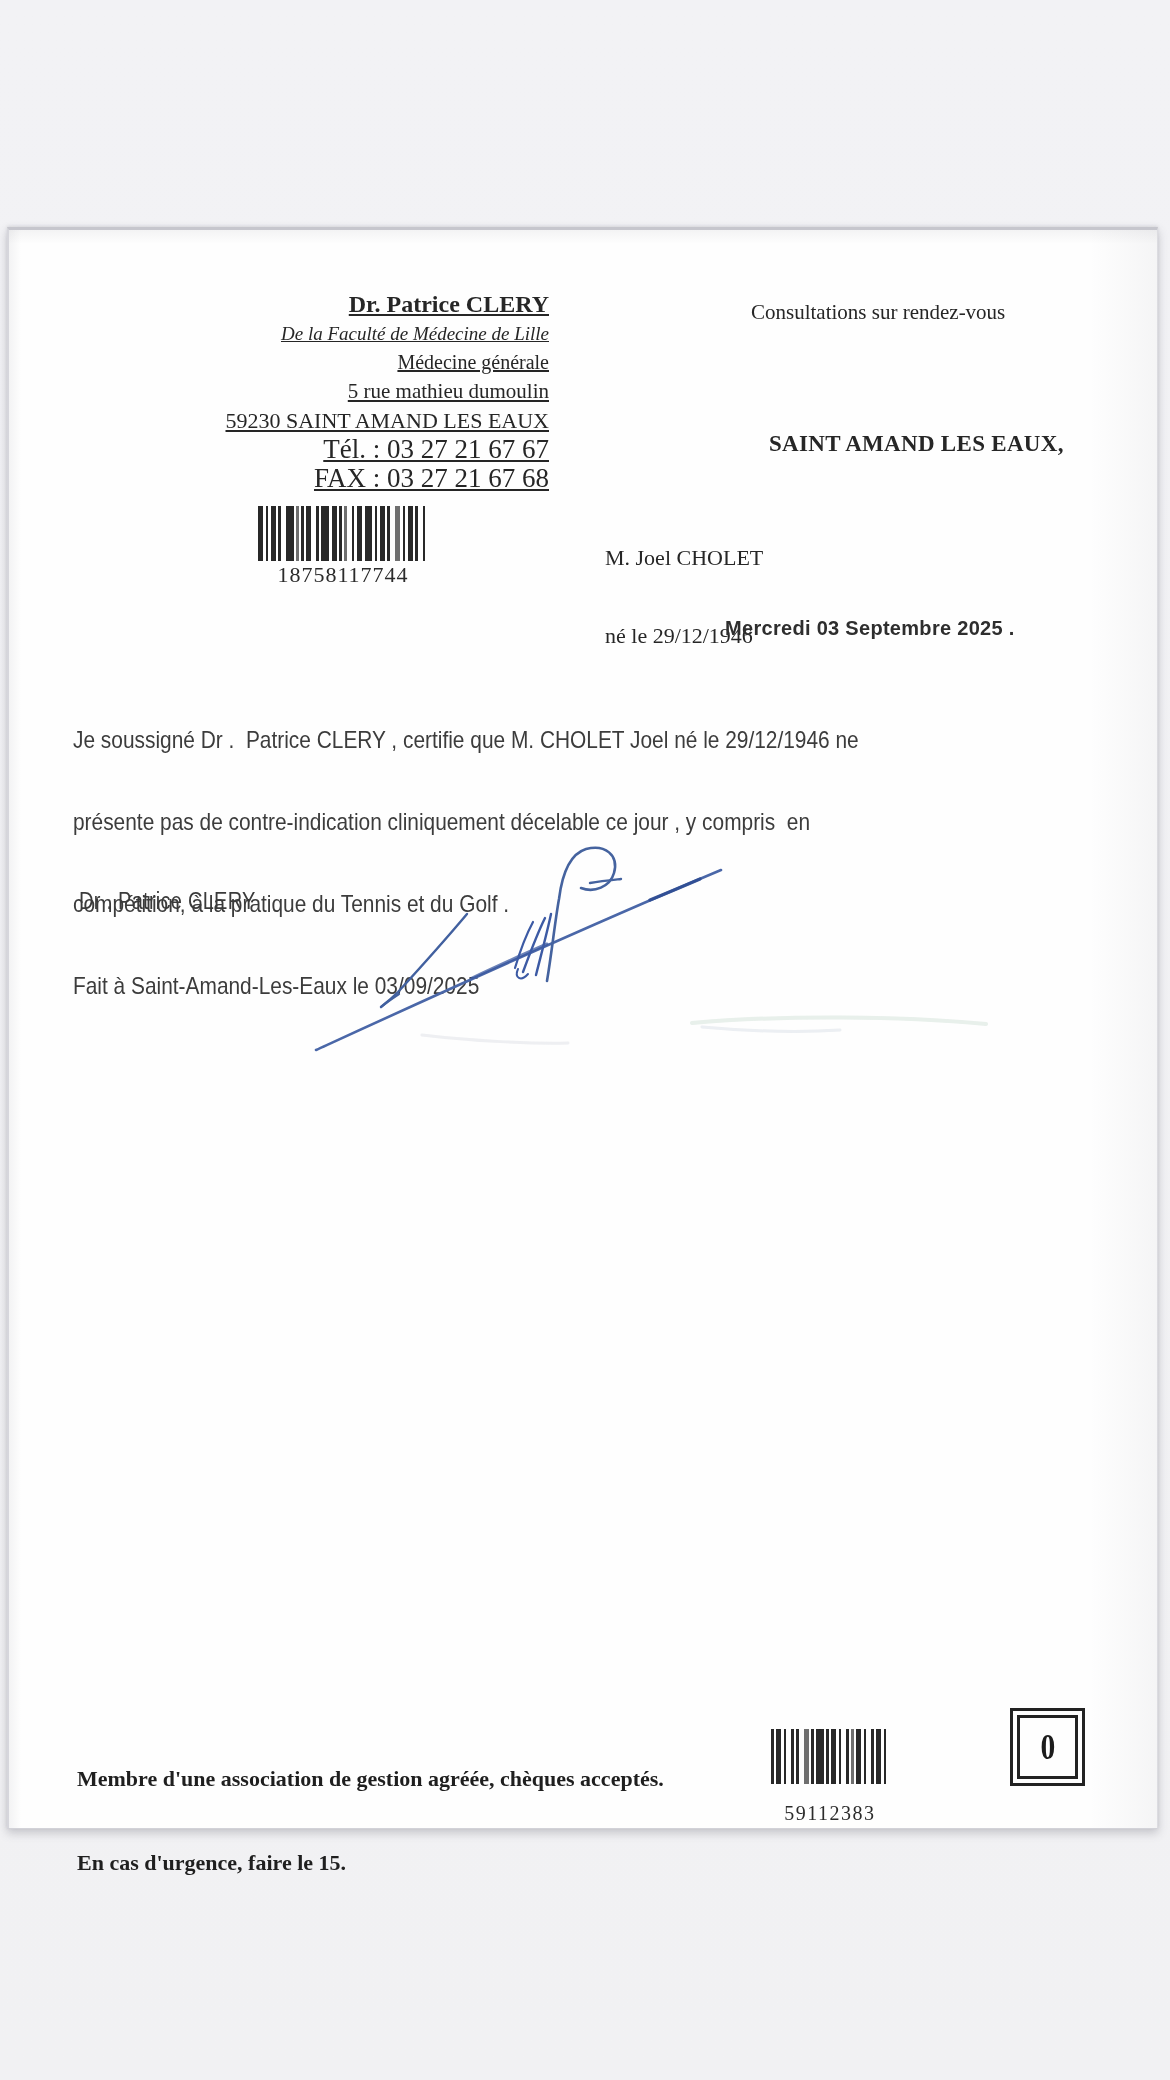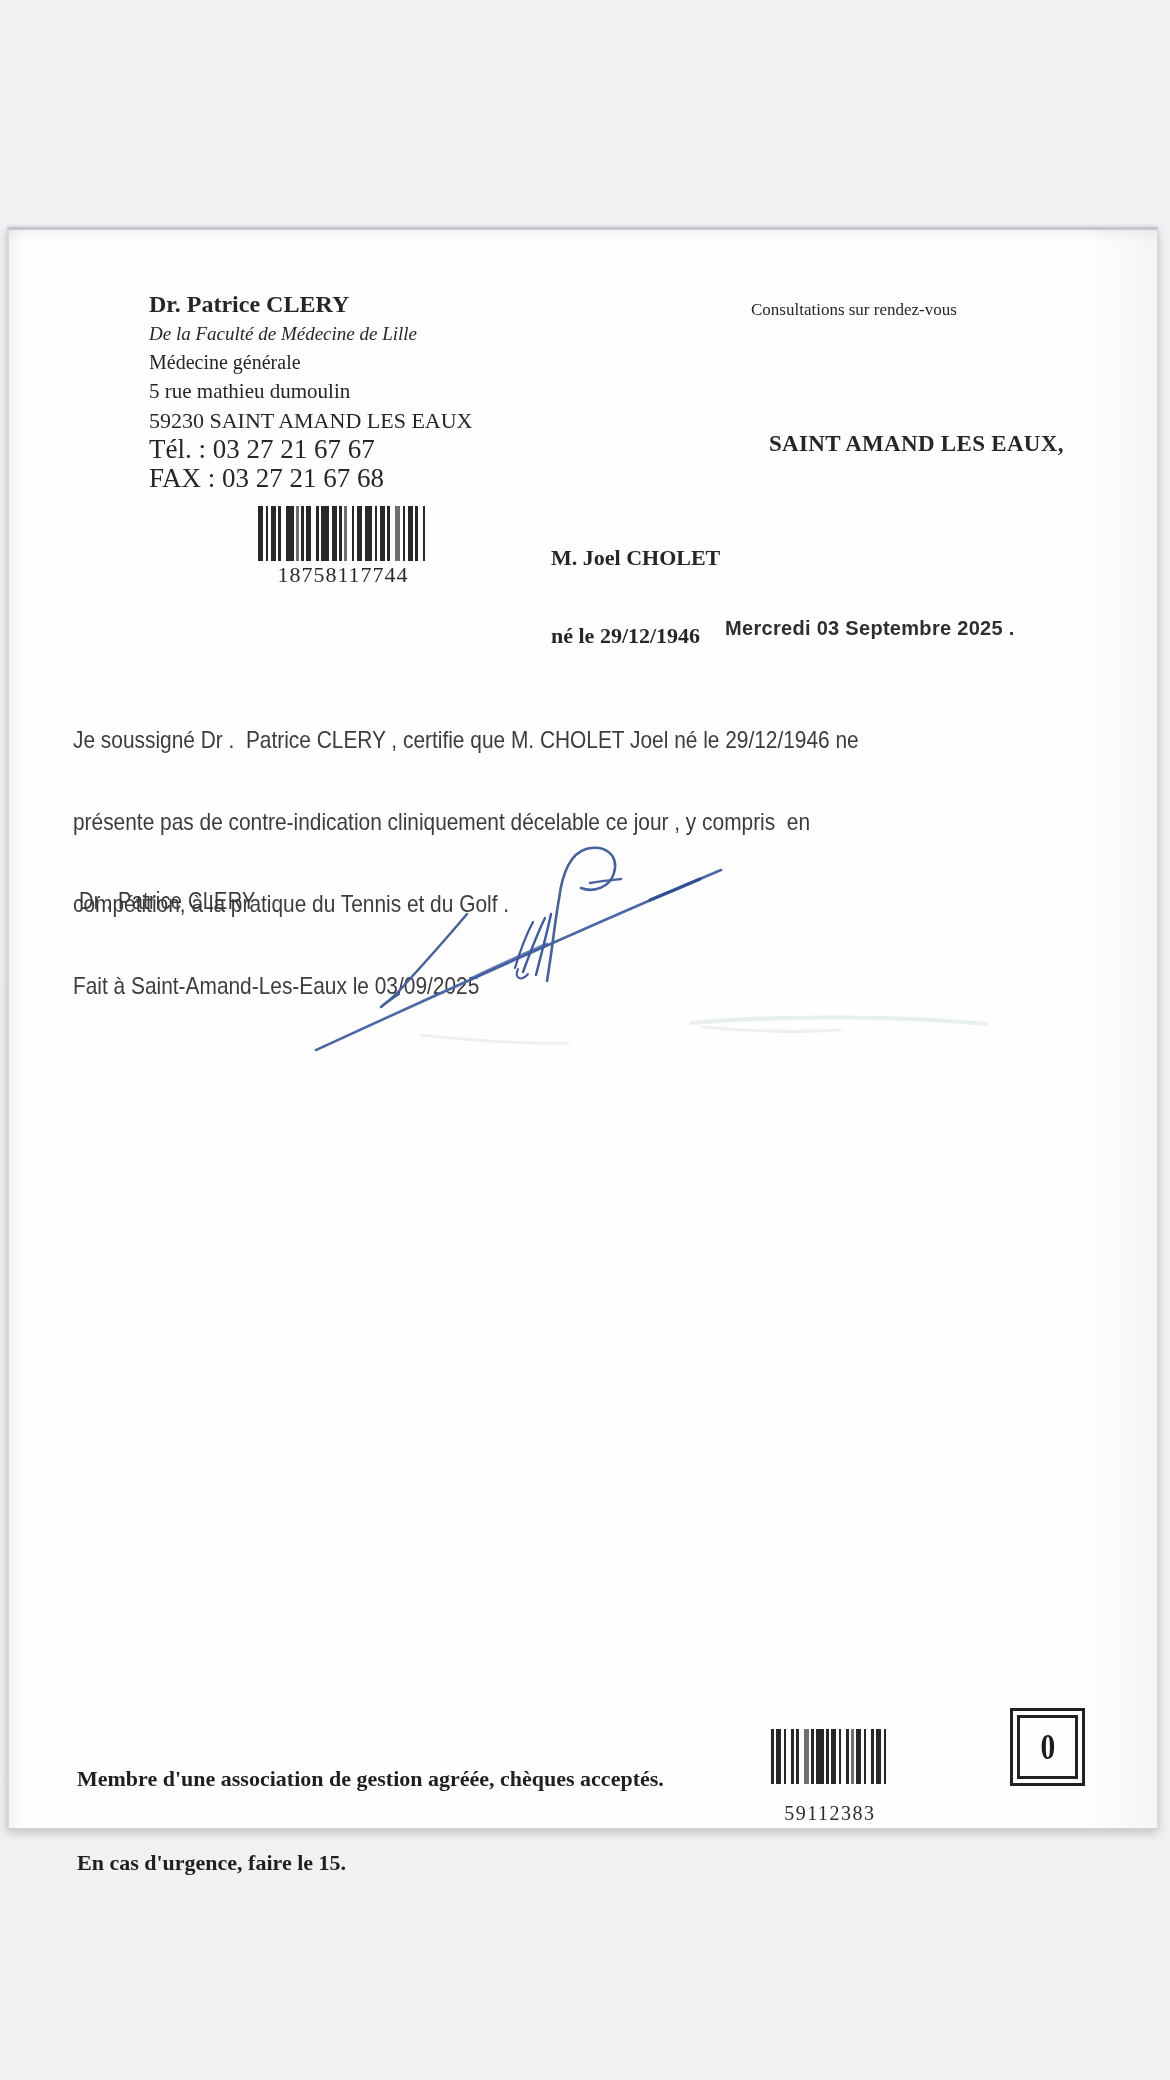--- a/index.html
+++ b/index.html
@@ -37,44 +37,44 @@
     background:linear-gradient(to right, rgba(40,40,60,.05), rgba(40,40,60,0));
     pointer-events:none;
   }
 
   .abs { position:absolute; }
   .serif  { font-family:"Liberation Serif", serif; color:#262626; }
   .sans   { font-family:"Liberation Sans", sans-serif; }
   .cond   { font-family:"Liberation Sans", sans-serif; transform:scaleX(.87); transform-origin:0 0; white-space:pre; }
 
   
-  .hdr-left { left:140px; top:60px; width:400px; text-align:left; }
+  .hdr-left { left:140px; top:60px; width:400px; text-align:right;text-decoration:underline; }
   .hdr-left .l { line-height:29px; white-space:pre; }
   .doctor-name   { font-size:24px; font-weight:bold; }
   .faculty-line  { font-size:19px; font-style:italic; }
   .specialty-line{ font-size:20px; }
   .addr1         { font-size:21px; }
   .addr2         { font-size:22px; }
   .telfax        { font-size:27px; }
 
   
   .barcode { text-align:center; }
   .barcode .bars { display:block; margin:0 auto; }
   .barcode .num  { font-family:"Liberation Serif", serif; color:#2b2b2b; letter-spacing:1px; }
   .bc-top { left:248px; top:276px; width:172px; }
   .bc-top .bars { width:170px; height:55px; }
   .bc-top .num  { font-size:22px; margin-top:1px; }
   .bc-bot { left:760px; top:1499px; width:122px; }
   .bc-bot .bars { width:118px; height:55px; }
   .bc-bot .num  { font-size:20px; margin-top:18px; letter-spacing:1.5px; }
 
   
-  .consultations { left:742px; top:70px;  font-size:17px; white-space:pre; }
+  .consultations { left:742px; top:70px;  font-size:21px; white-space:pre; }
   .city-line     { left:760px; top:201px; font-size:23px; font-weight:bold; letter-spacing:.3px; white-space:pre; }
-  .patient       { left:542px; top:263px; font-size:22px; font-weight:bold; line-height:26px; white-space:pre; }
+  .patient       { left:596px; top:263px; font-size:22px; font-weight:normal; line-height:26px; white-space:pre; }
   .date-line     { left:716px; top:387px; font-size:20px; font-weight:bold; color:#2e2e2e; letter-spacing:.3px; white-space:pre; }
 
   
   .body-text { left:64px; top:441px; width:1200px; font-size:24px; line-height:27.4px; color:#3c3c3c; }
   .sig-label { left:70px; top:658px; font-size:23px; color:#3a3a3a; letter-spacing:.3px; }
 
   
   .footer-text { left:68px; top:1479px; font-size:22px; font-weight:bold; line-height:28px; color:#1f1f1f; white-space:pre; }
   .zero-box {
     left:1001px; top:1478px; width:75px; height:78px;

